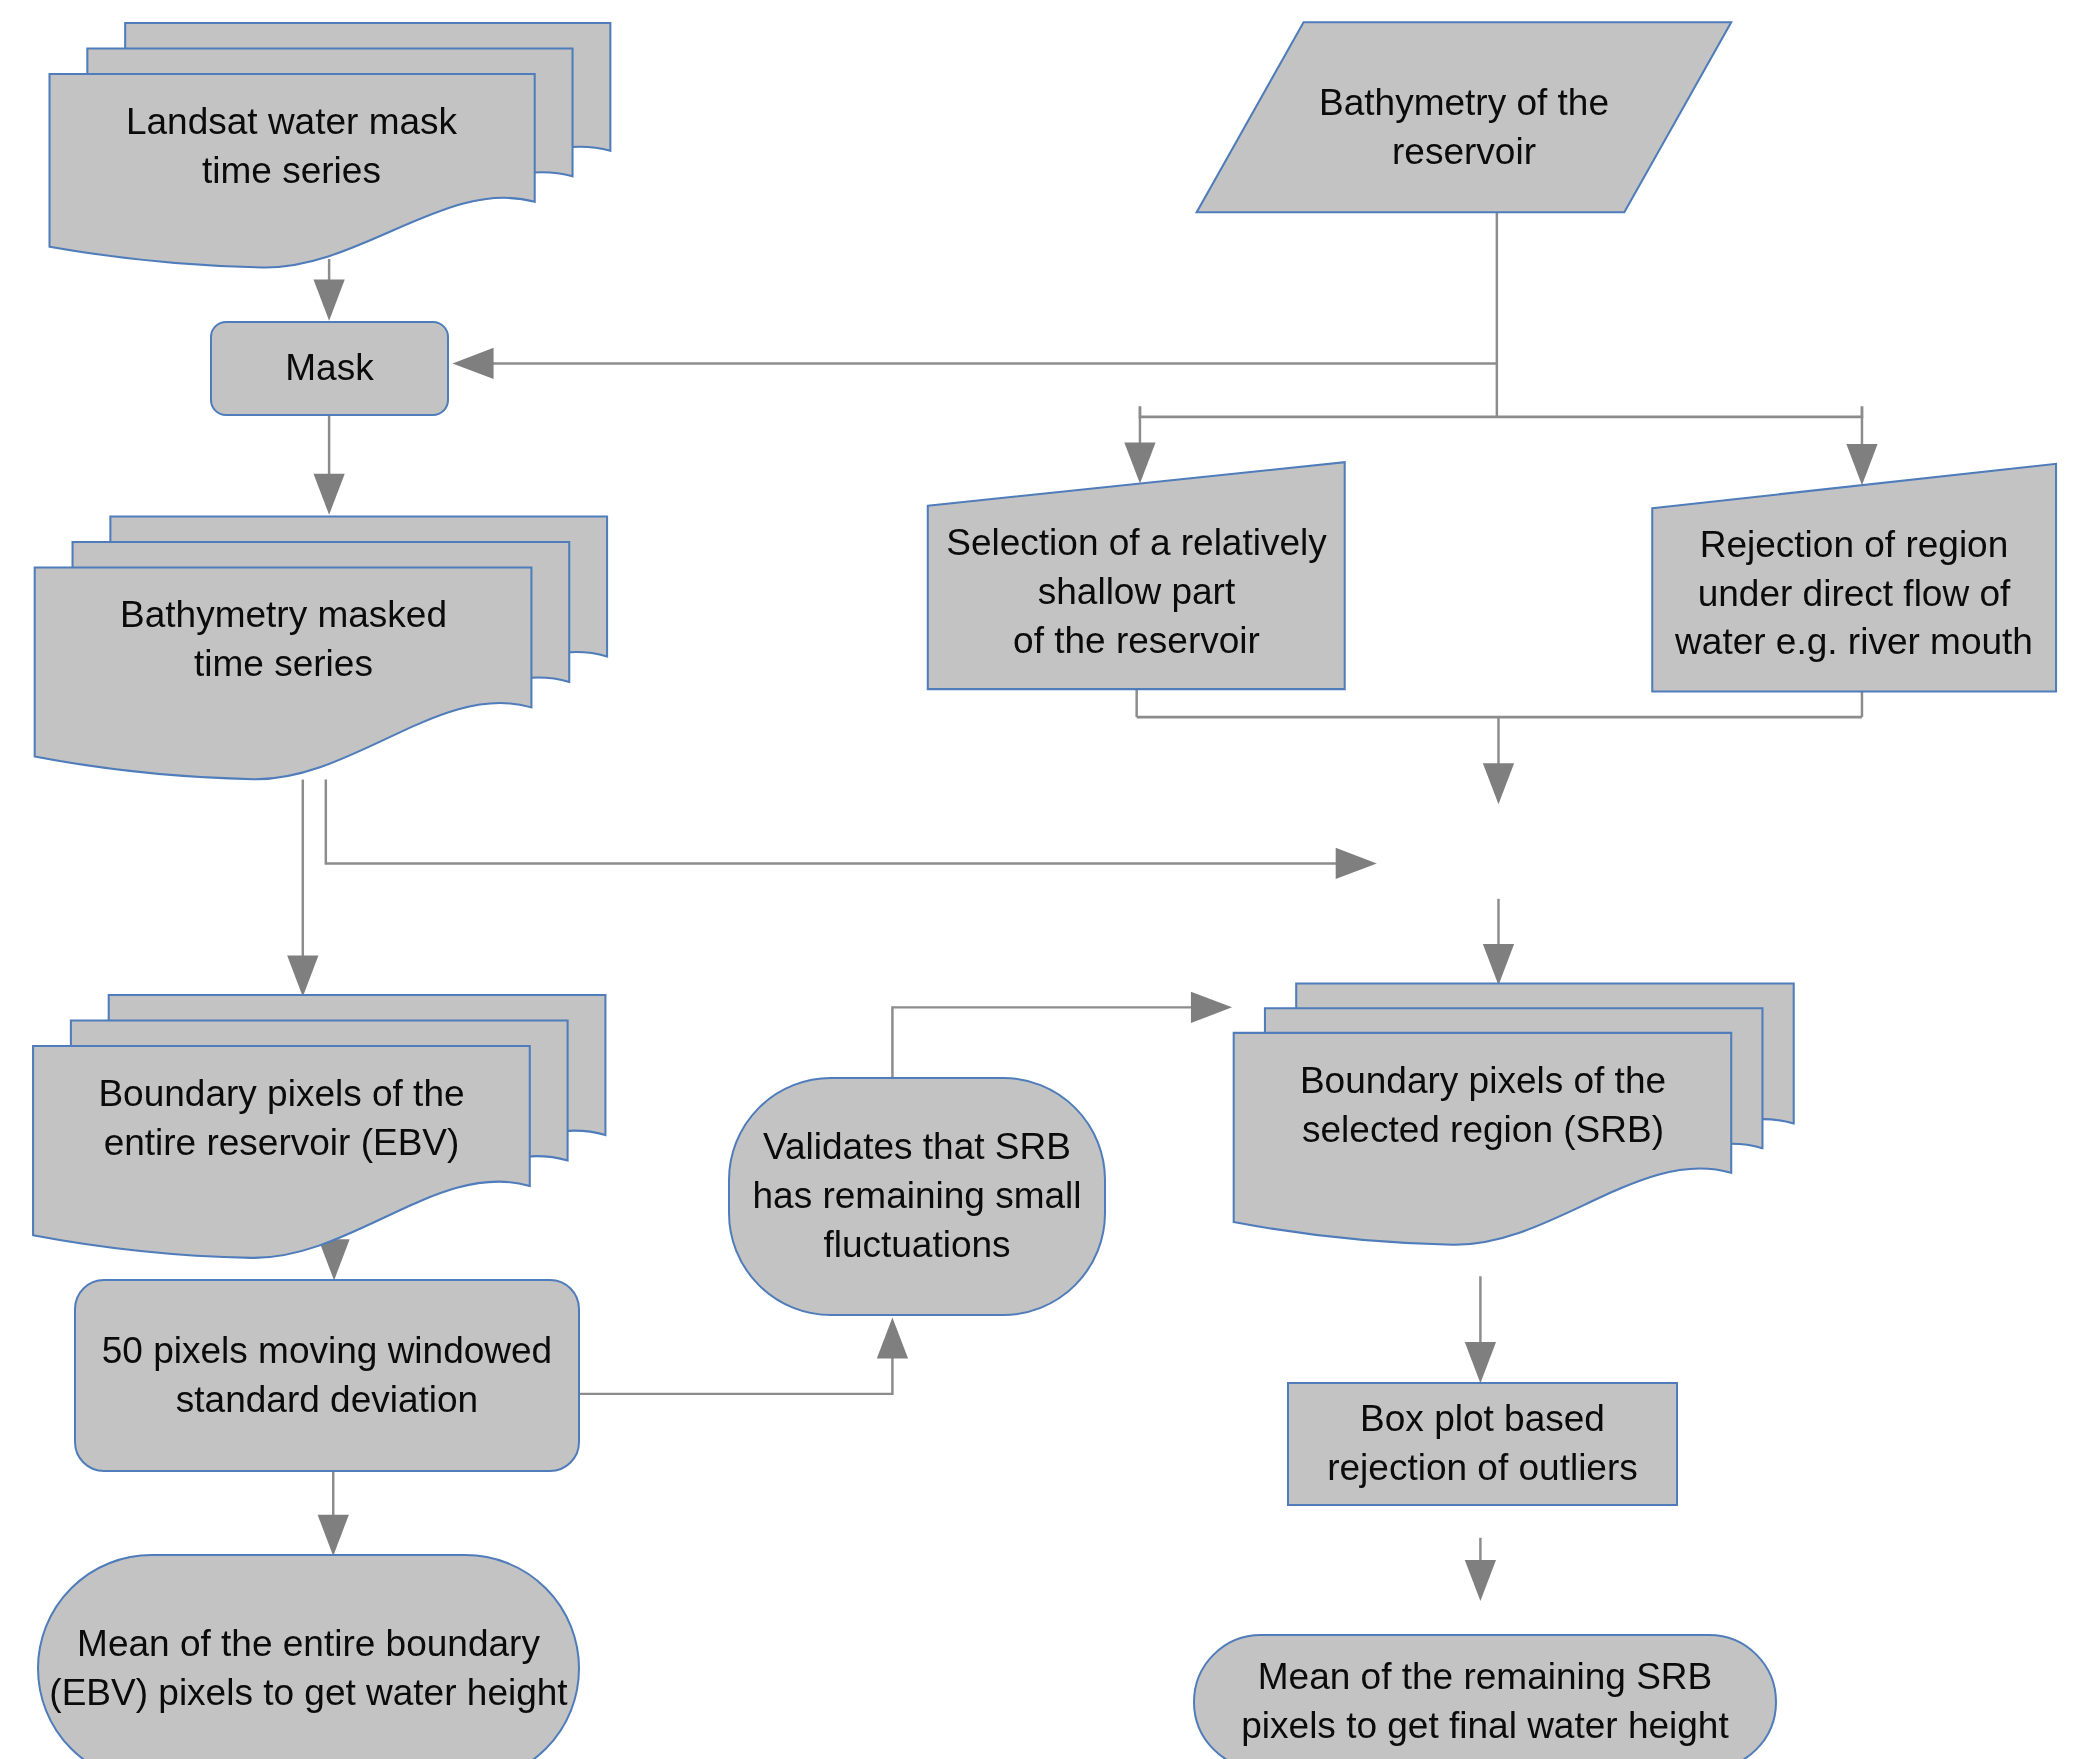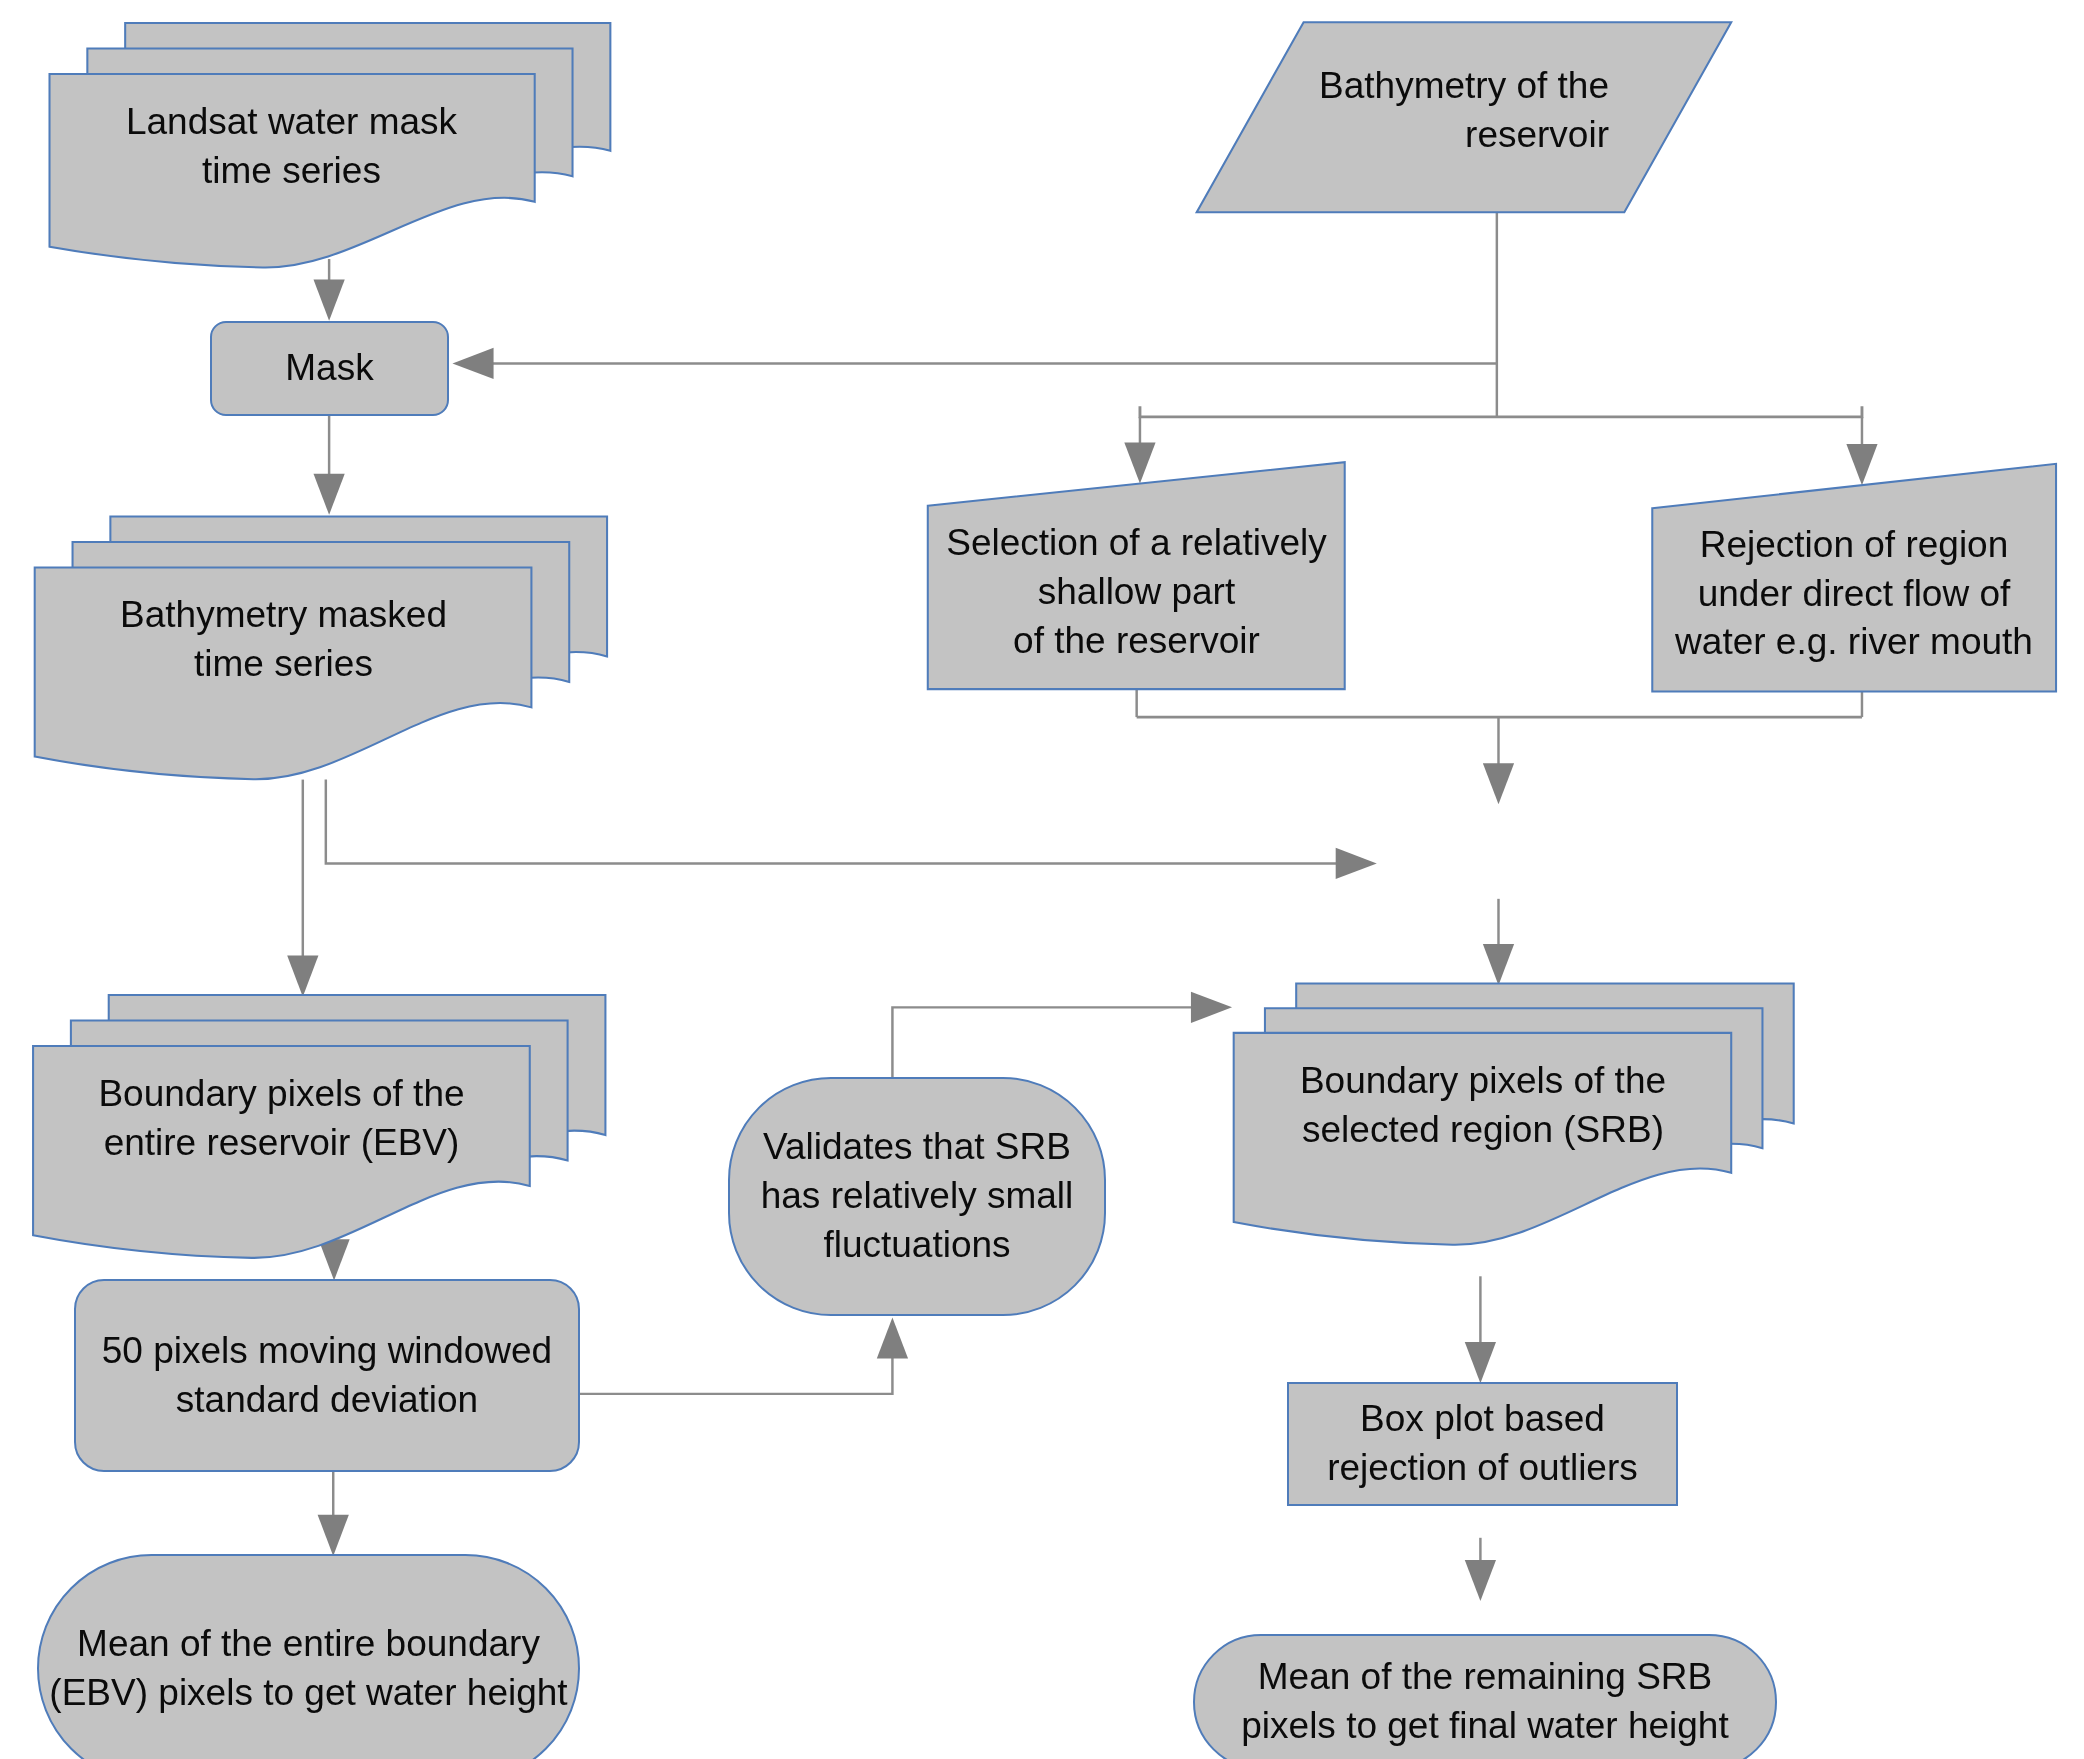--- a/index.html
+++ b/index.html
@@ -69,32 +69,32 @@
       <path fill="#c3c3c3" stroke="#4f7cba" stroke-width="2.5" d="M0,0 L605,0 L605,170.2 C496.09999999999997,138 387.2,259.9 266.2,257.6 C157.3,255.3 72.6,243.8 0,230 Z" transform="translate(1500,1256)"></path>
       <polygon fill="#c3c3c3" stroke="#4f7cba" stroke-width="2.5" points="1585,27 2105,27 1975,258 1455,258"></polygon>
       <polygon fill="#c3c3c3" stroke="#4f7cba" stroke-width="2.5" points="1128,615 1635,562 1635,838 1128,838"></polygon>
       <polygon fill="#c3c3c3" stroke="#4f7cba" stroke-width="2.5" points="2009,618 2500,564 2500,841 2009,841"></polygon>
     </svg>
 
   <div class="node" style="left:210px;top:321px;width:239px;height:95px;border-radius:16px;">Mask</div>
   <div class="node" style="left:74px;top:1279px;width:506px;height:193px;border-radius:30px;">50 pixels moving windowed
 standard deviation</div>
   <div class="node stadium-soft" style="left:728px;top:1077px;width:378px;height:239px;">Validates that SRB
-has relatively small
+has remaining small
 fluctuations</div>
   <div class="node" style="left:1287px;top:1382px;width:391px;height:124px;">Box plot based
 rejection of outliers</div>
   <div class="node stadium" style="left:37px;top:1554px;width:543px;height:229px;">Mean of the entire boundary
 (EBV) pixels to get water height</div>
   <div class="node stadium" style="left:1193px;top:1600px;width:584px;height:136px;margin-top:34px;">Mean of the remaining SRB
 pixels to get final water height</div>
 
   <div class="label" style="left:49px;top:81px;width:485px;height:132px;">Landsat water mask
 time series</div>
-  <div class="label" style="left:1279px;top:39px;width:370px;height:144px;text-align:right;">Bathymetry of the
+  <div class="label" style="left:1279px;top:56px;width:370px;height:144px;">Bathymetry of the
 reservoir</div>
   <div class="label" style="left:35px;top:574px;width:497px;height:132px;">Bathymetry masked
 time series</div>
   <div class="label" style="left:928px;top:492px;width:417px;height:201px;">Selection of a relatively
 shallow part
 of the reservoir</div>
   <div class="label" style="left:1652px;top:492px;width:404px;height:204px;">Rejection of region
 under direct flow of
 water e.g. river mouth</div>
   <div class="label" style="left:33px;top:1053px;width:497px;height:132px;">Boundary pixels of the

